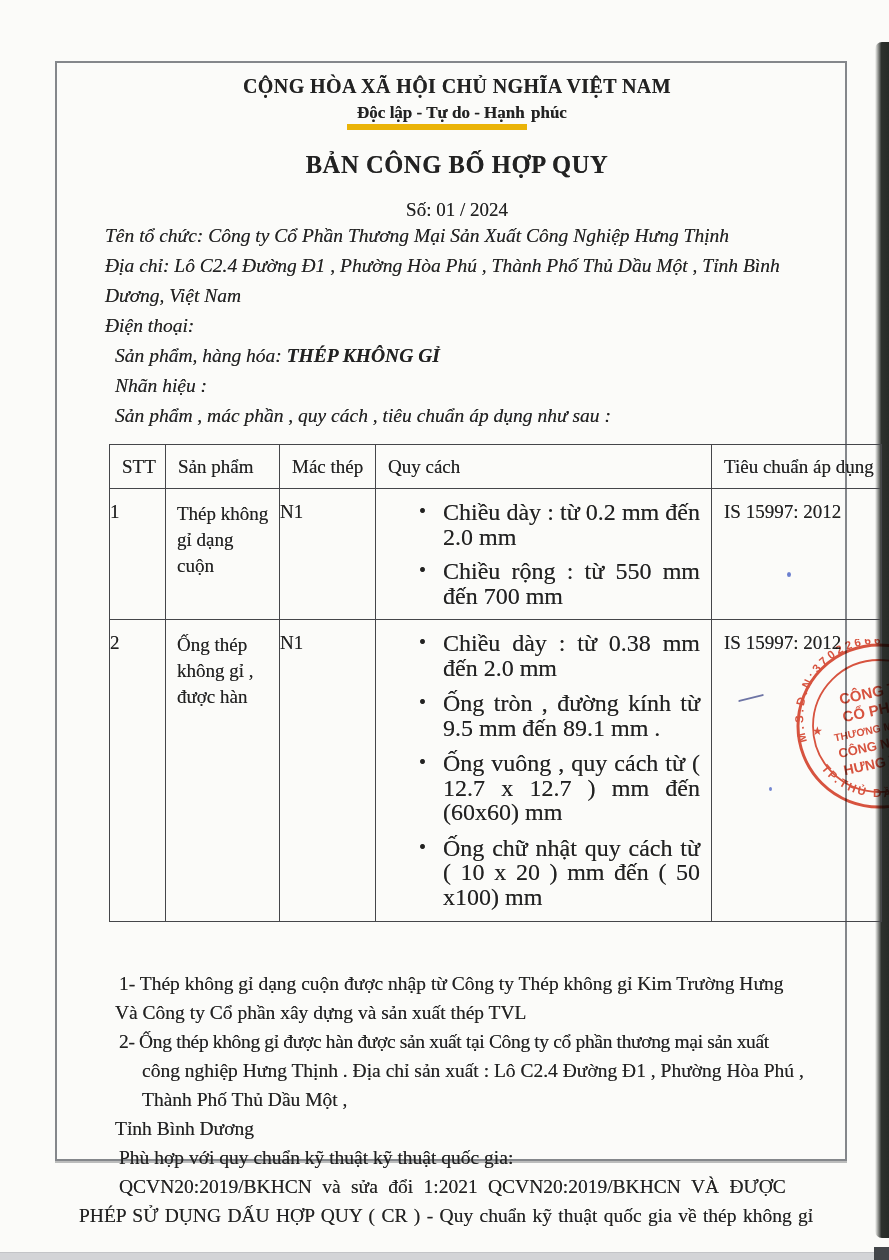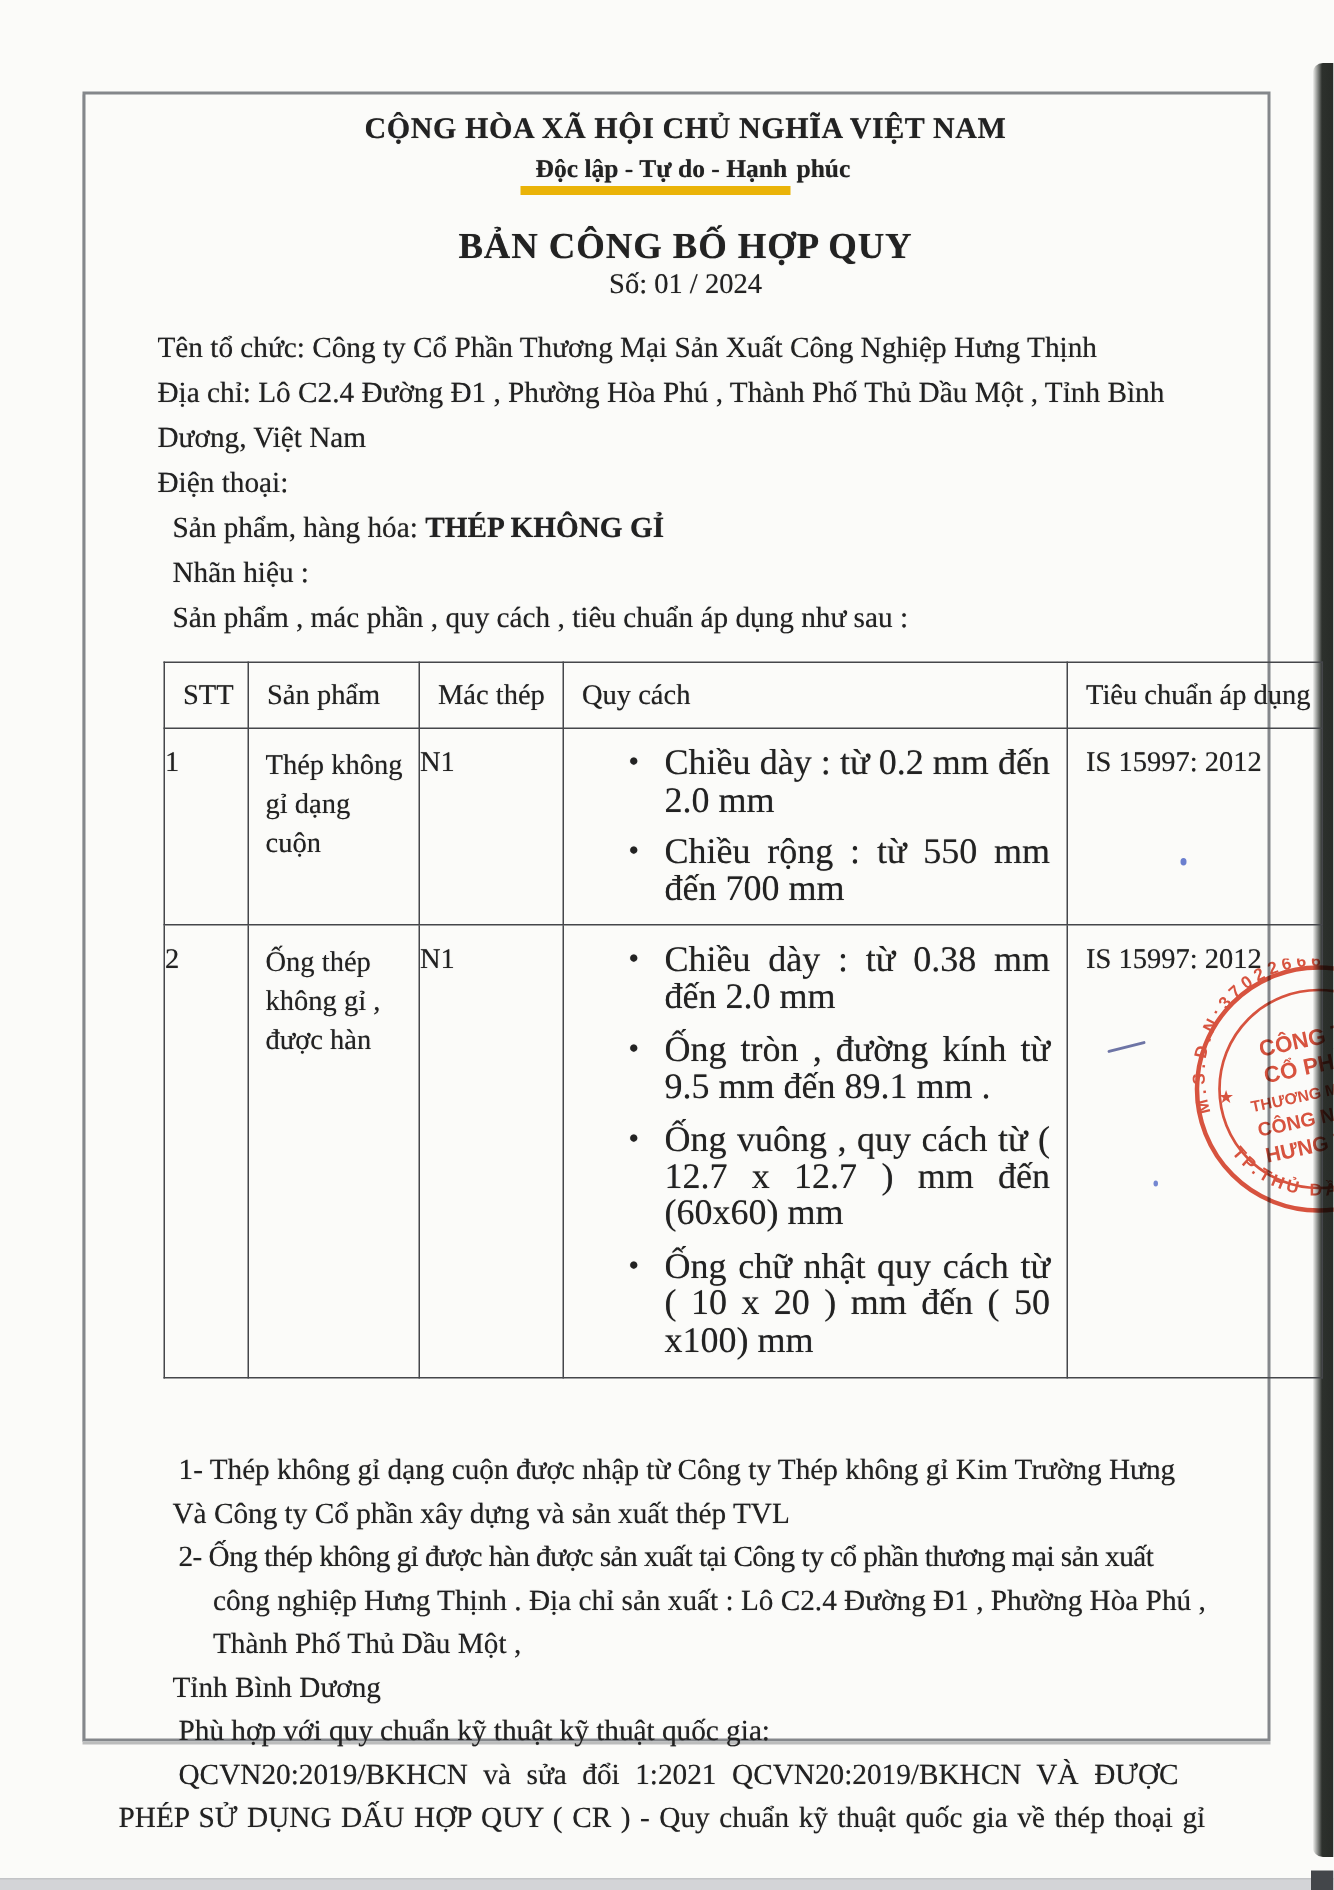--- a/index.html
+++ b/index.html
@@ -41,23 +41,23 @@
     box-sizing: border-box;
     text-shadow: 0 0 0.5px rgba(35,35,35,0.6);
     font-size: 19.5px;
   }
 
   .center { text-align: center; }
   .country { font-weight: bold; font-size: 20px; letter-spacing: 0.4px; margin-top: 2px; }
   .motto { font-weight: bold; font-size: 17px; margin-top: 5px; }
   .motto .uline { border-bottom: 6px solid #eab308; padding: 0 2px 2px 10px; }
   .doc-title { font-weight: bold; font-size: 24.5px; letter-spacing: 0.6px; margin-top: 28px; }
-  .doc-number { font-size: 19px; margin-top: 0; }
-
-  .info { margin-top: 17px; line-height: 30px; }
+  .doc-number { font-size: 19px; margin-top: 20px; }
+
+  .info { line-height: 30px; font-style: italic; }
   .info .line { }
   .indent10 { padding-left: 10px; }
   .bold { font-weight: bold; }
 
   table.spec {
     border-collapse: collapse;
     margin-top: 13px; margin-left: 4px;
     width: 772px;
     table-layout: fixed;
     font-size: 19px;
@@ -192,21 +192,21 @@
 
     <div class="notes">
       <div class="nline ind14">1- Thép không gỉ dạng cuộn được nhập từ Công ty Thép không gỉ Kim Trường Hưng</div>
       <div class="nline ind10">Và Công ty Cổ phần xây dựng và sản xuất thép TVL</div>
       <div class="nline ind14 tight">2- Ống thép không gỉ được hàn được sản xuất tại Công ty cổ phần thương mại sản xuất</div>
       <div class="nline ind37">công nghiệp Hưng Thịnh . Địa chỉ sản xuất : Lô C2.4 Đường Đ1 , Phường Hòa Phú ,</div>
       <div class="nline ind37">Thành Phố Thủ Dầu Một ,</div>
       <div class="nline ind10">Tỉnh Bình Dương</div>
       <div class="nline ind14">Phù hợp với quy chuẩn kỹ thuật kỹ thuật quốc gia:</div>
       <div class="qcvn1">QCVN20:2019/BKHCN và sửa đổi 1:2021 QCVN20:2019/BKHCN VÀ ĐƯỢC</div>
-      <div class="qcvn2">PHÉP SỬ DỤNG DẤU HỢP QUY ( CR ) - Quy chuẩn kỹ thuật quốc gia về thép thoại gỉ</div>
+      <div class="qcvn2">PHÉP SỬ DỤNG DẤU HỢP QUY ( CR ) - Quy chuẩn kỹ thuật quốc gia về thép không gỉ</div>
     </div>
 
   </div>
 
   <div class="stamp">
     <svg width="174" height="174" viewBox="0 0 174 174">
       <circle cx="87" cy="87" r="81" fill="none" stroke-width="3" stroke="#d8452f"></circle>
       <circle cx="87" cy="87" r="66" fill="none" stroke-width="1.8" stroke="#d8452f"></circle>
       <defs>
         <path id="arcTop" d="M 19.3 111.6 A 73 73 0 1 1 156.5 68.4" fill="none"></path>

